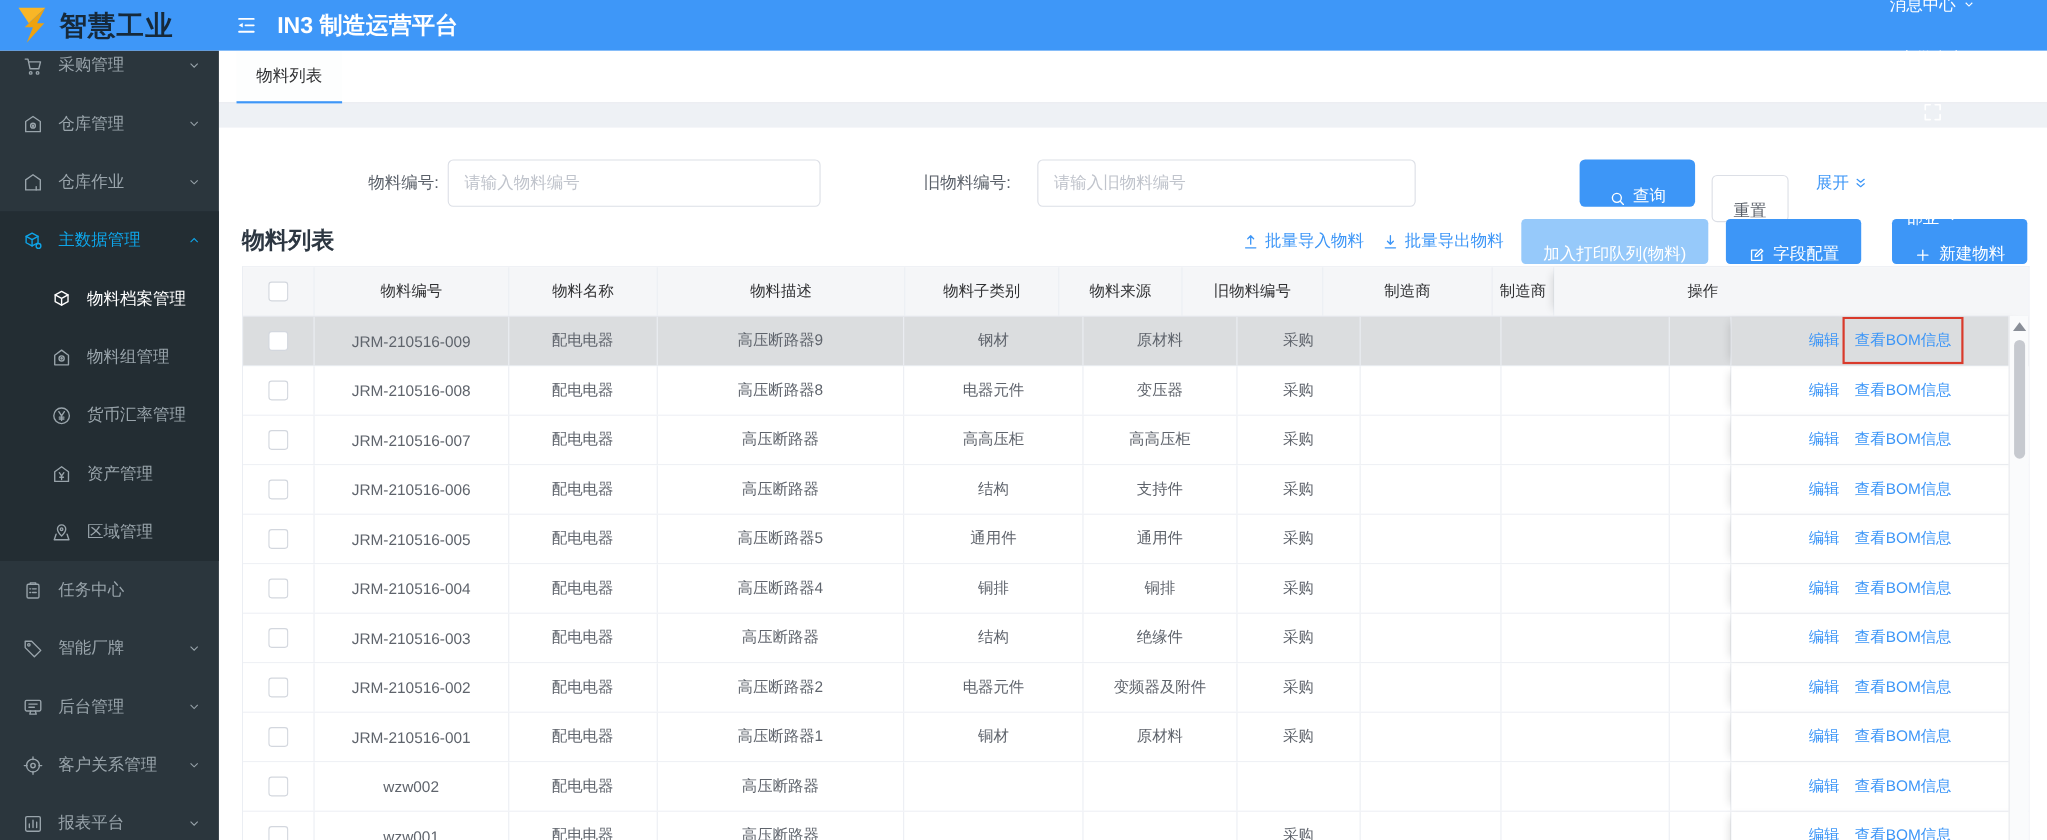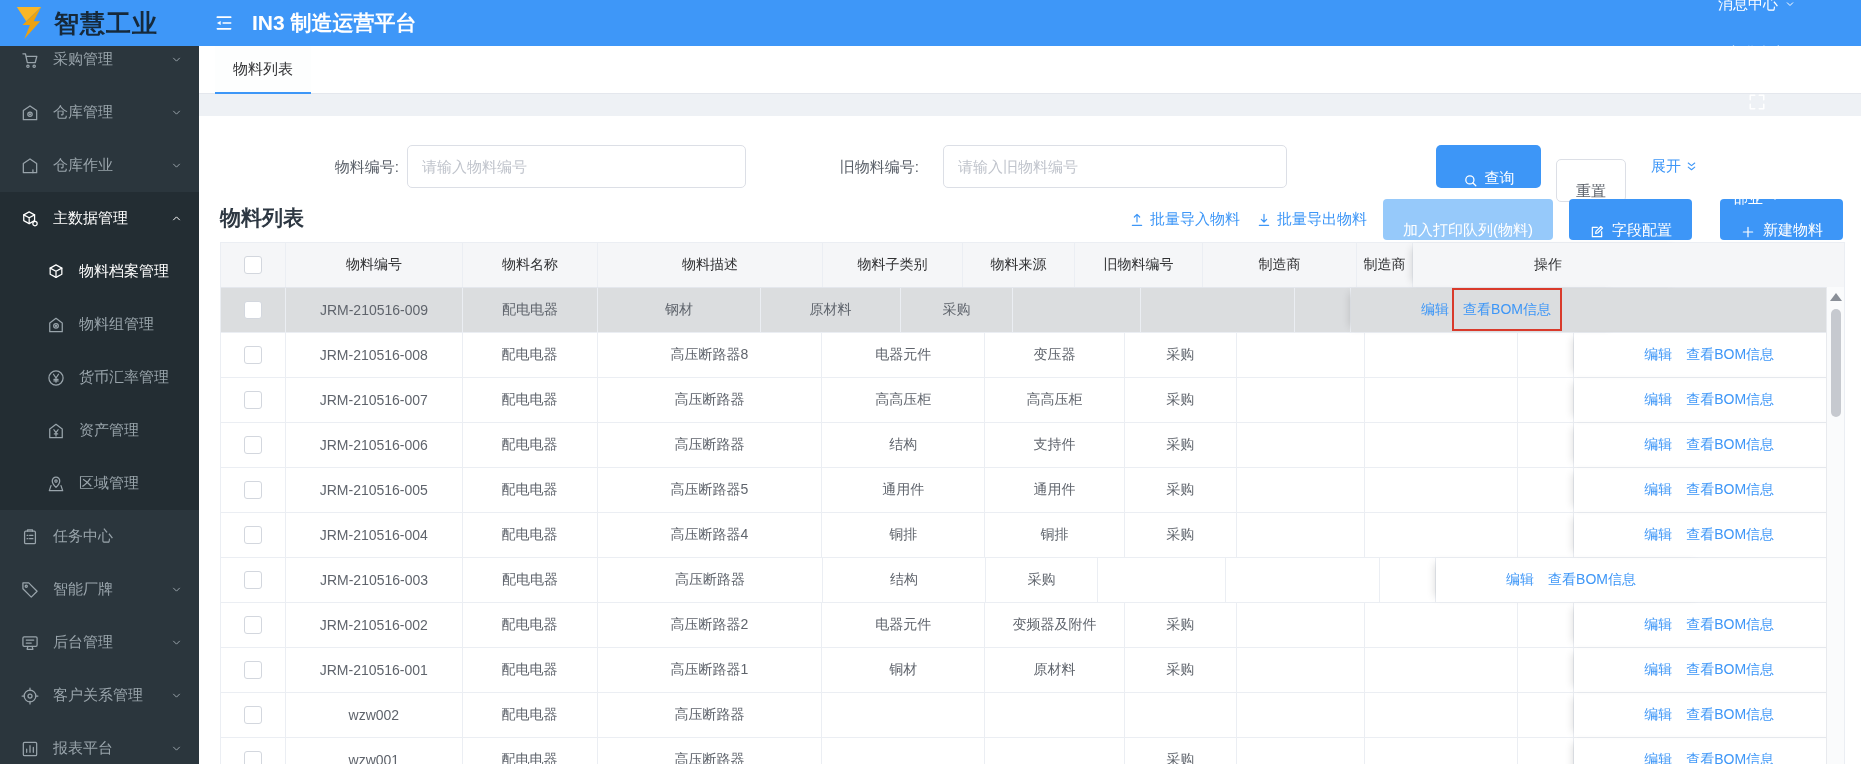--- a/index.html
+++ b/index.html
@@ -22,21 +22,21 @@
   .red-dot { position:absolute; top:-4px; right:14px; width:8px; height:8px; border-radius:50%; background:#f25b5b; }
   .chev-white { width:12px; height:12px; stroke:#fff; fill:none; stroke-width:2; }
 
   
   .sidebar { position:absolute; top:46px; left:0; width:199px; height:718px; background:#2b363d; overflow:hidden; z-index:20; }
   .side-list { margin-top:-13px; }
   .side-item { height:53px; display:flex; align-items:center; padding:0 16px 0 20px; color:#99a4ab; font-size:15px; cursor:pointer; white-space:nowrap; }
   .side-item .icn { width:20px; height:20px; margin-right:13px; flex:none; stroke:currentColor; fill:none; stroke-width:1.5; stroke-linecap:round; stroke-linejoin:round; }
   .side-item .chev { margin-left:auto; width:13px; height:13px; stroke:currentColor; fill:none; stroke-width:1.8; flex:none; }
   .side-group { background:#232d33; }
-  .side-item.parent-open { color:#ffffff; }
+  .side-item.parent-open { color:#0ea5e9; }
   .side-item.child { padding-left:46px; }
   .side-item.active { color:#ffffff; }
   .side-label { overflow:hidden; }
 
   
   .tabbar { position:absolute; top:46px; left:199px; width:1662px; height:48px; background:#fff; border-bottom:1px solid #e4e7ed; z-index:10; }
   .tab { position:absolute; left:16px; top:0; width:96px; height:48px; display:flex; align-items:center; justify-content:center; font-size:15px; color:#303133; border-bottom:2px solid #3d96f7; background:#fdfefe; cursor:pointer; }
 
   
   .panel { position:absolute; top:116px; left:199px; width:1662px; height:728px; background:#fff; z-index:5; }
@@ -354,20 +354,21 @@
       <div class="cell c9">制造商</div>
       <div class="cell c10">操作</div>
     </div>
     <div>
         <div class="trow hl">
     <div class="cell c0">
             <span class="cb"></span>
           </div>
     <div class="cell c1">JRM-210516-009</div>
     <div class="cell c2">配电电器</div>
+    <div class="cell c3">高压断路器9</div>
     <div class="cell c4">钢材</div>
     <div class="cell c5">原材料</div>
     <div class="cell c6">采购</div>
     <div class="cell c7"></div>
     <div class="cell c8"></div>
     <div class="cell c9"></div>
     <div class="cell c10">
       <span class="op-links">
         <a class="lnk">编辑</a>
         <span class="bomwrap redbox">
@@ -487,20 +488,21 @@
     </div>
   </div>
         <div class="trow">
     <div class="cell c0">
             <span class="cb"></span>
           </div>
     <div class="cell c1">JRM-210516-003</div>
     <div class="cell c2">配电电器</div>
     <div class="cell c3">高压断路器</div>
     <div class="cell c4">结构</div>
+    <div class="cell c5">绝缘件</div>
     <div class="cell c6">采购</div>
     <div class="cell c7"></div>
     <div class="cell c8"></div>
     <div class="cell c9"></div>
     <div class="cell c10">
       <span class="op-links">
         <a class="lnk">编辑</a>
         <span class="bomwrap">
           <a class="lnk">查看BOM信息</a>
         </span>

